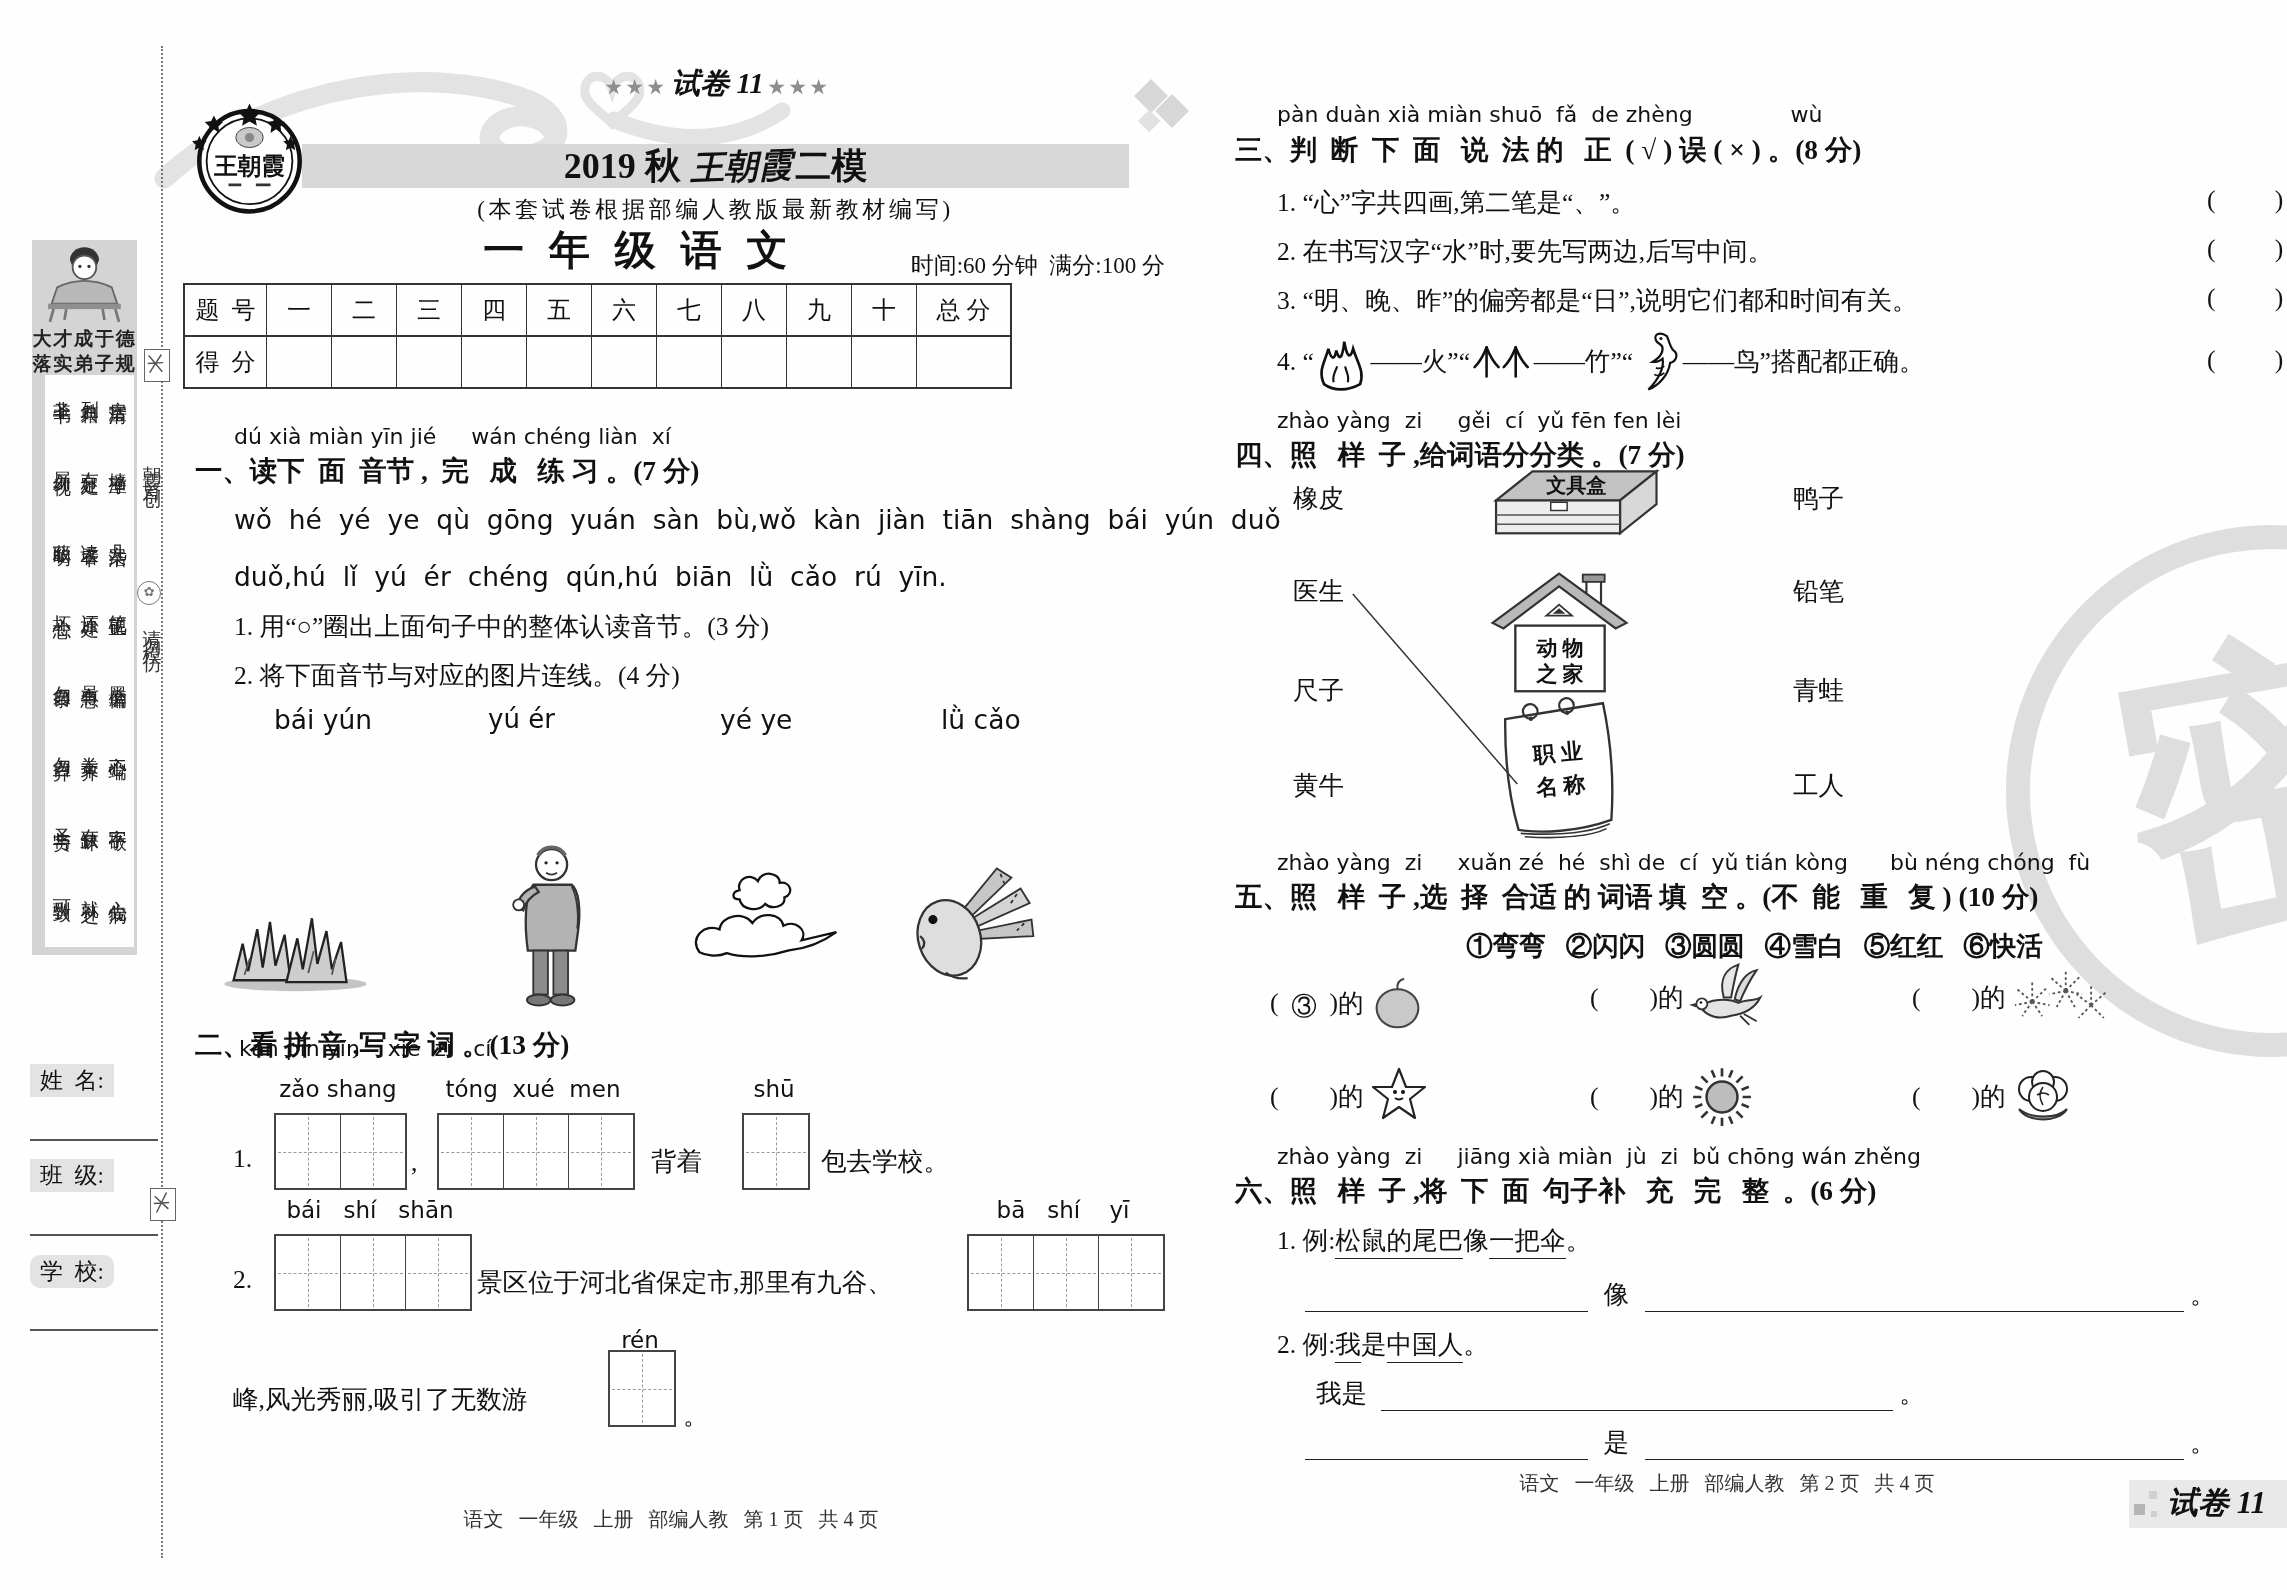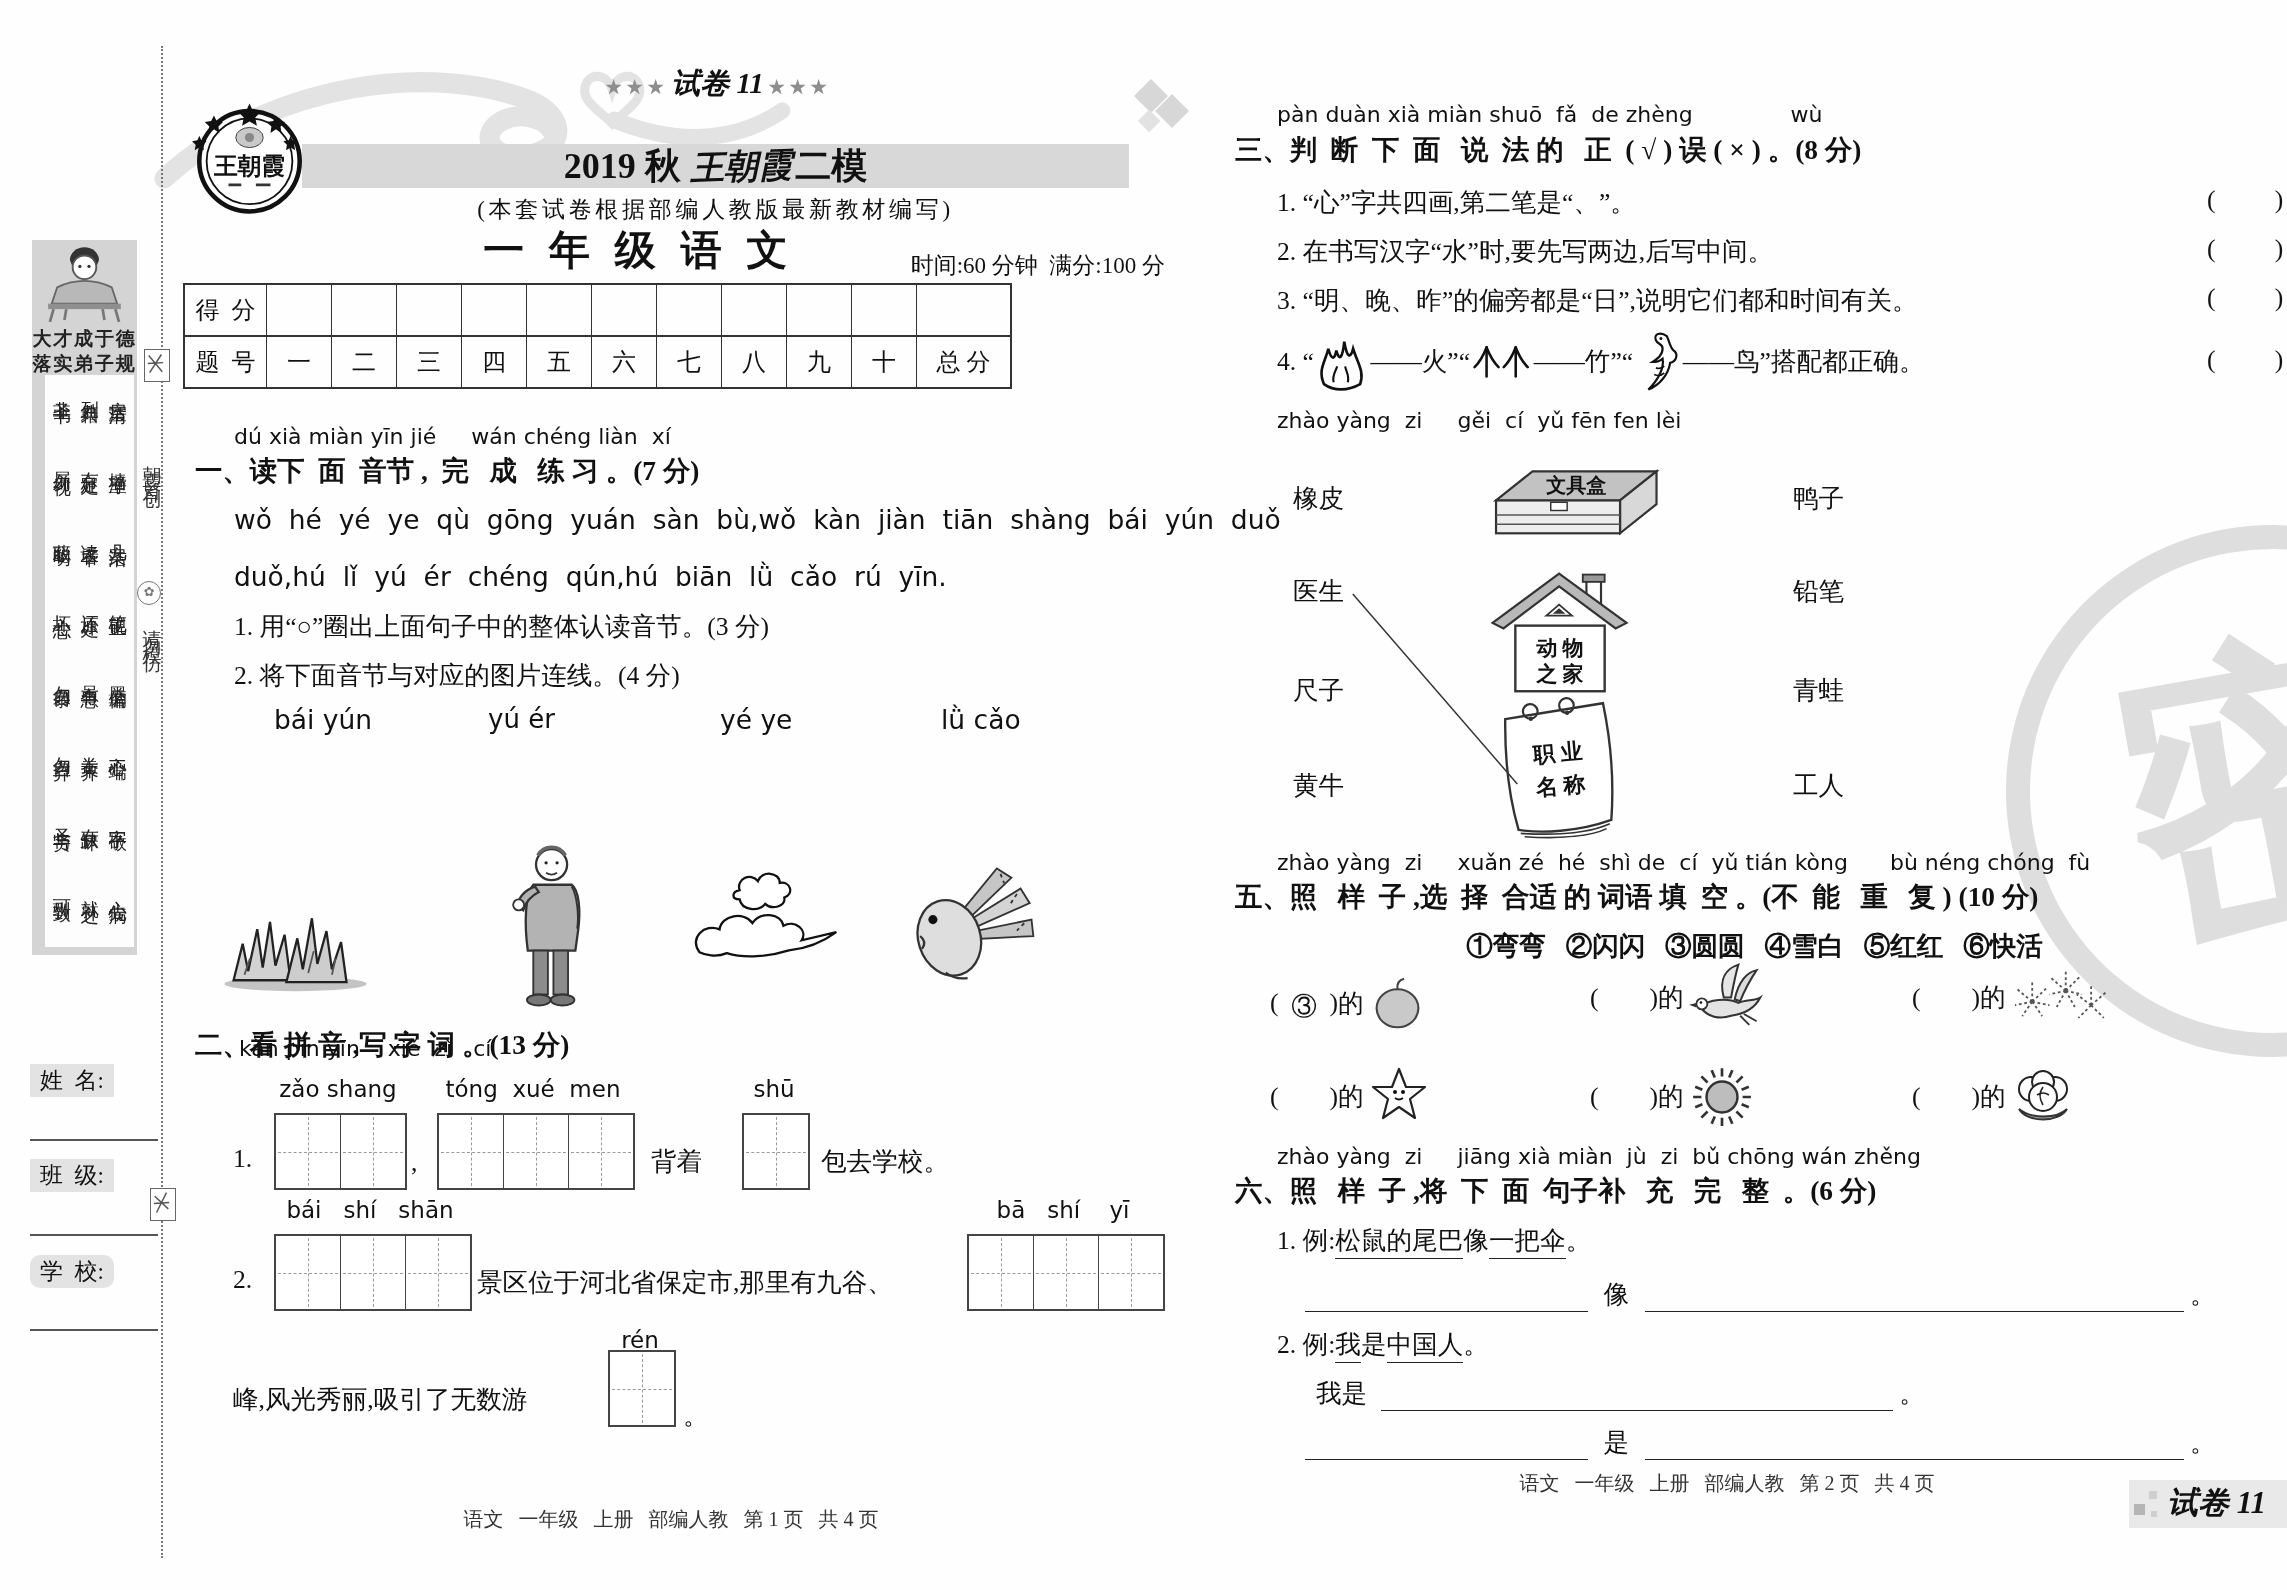--- a/index.html
+++ b/index.html
@@ -163,46 +163,46 @@
     <span style="font-size:34px;font-weight:bold;font-style:italic;display:inline-block;transform:rotate(-2deg);">王朝霞</span>
     <span style="font-size:36px;font-weight:bold;"> 二模</span>
   </div>
   <div class="abs" style="left:302px;top:194px;width:827px;text-align:center;font-size:23px;letter-spacing:3.7px;">(本套试卷根据部编人教版最新教材编写)</div>
   <div class="abs" style="left:365px;top:223px;width:548px;text-align:center;font-size:41px;font-weight:bold;letter-spacing:7.3px;">一 年 级 语 文</div>
   <div class="abs pre" style="left:850px;top:250px;width:315px;text-align:right;font-size:23px;">时间:60 分钟  满分:100 分</div>
 
   <table class="score abs" style="left:183px;top:283px;">
     <tbody>
         <tr>
+      <td style="width:79px;" class="pre">题  号</td>
+      <td style="width:62px;">一</td>
+      <td style="width:62px;">二</td>
+      <td style="width:62px;">三</td>
+      <td style="width:62px;">四</td>
+      <td style="width:62px;">五</td>
+      <td style="width:62px;">六</td>
+      <td style="width:62px;">七</td>
+      <td style="width:62px;">八</td>
+      <td style="width:62px;">九</td>
+      <td style="width:62px;">十</td>
+      <td style="width:91px;" class="pre">总 分</td>
+    </tr>
+    <tr>
       <td class="pre">得  分</td>
       <td></td>
           <td></td>
       <td></td>
           <td></td>
       <td></td>
           <td></td>
       <td></td>
           <td></td>
       <td></td>
           <td></td>
       <td></td>
-    </tr>
-    <tr>
-      <td style="width:79px;" class="pre">题  号</td>
-      <td style="width:62px;">一</td>
-      <td style="width:62px;">二</td>
-      <td style="width:62px;">三</td>
-      <td style="width:62px;">四</td>
-      <td style="width:62px;">五</td>
-      <td style="width:62px;">六</td>
-      <td style="width:62px;">七</td>
-      <td style="width:62px;">八</td>
-      <td style="width:62px;">九</td>
-      <td style="width:62px;">十</td>
-      <td style="width:91px;" class="pre">总 分</td>
     </tr>
   </tbody>
     </table>
 
   <div class="abs py" style="left:234px;top:424px;font-size:22px;">dú xià miàn yīn jié     wán chéng liàn  xí</div>
   <div class="abs h" style="left:195px;top:453px;">一、读下  面  音节 ,  完   成   练 习 。(7 分)</div>
   <div class="abs py" style="left:234px;top:504px;font-size:26.5px;">wǒ  hé  yé  ye  qù  gōng  yuán  sàn  bù,wǒ  kàn  jiàn  tiān  shàng  bái  yún  duǒ</div>
   <div class="abs py" style="left:234px;top:561px;font-size:26.5px;">duǒ,hú  lǐ  yú  ér  chéng  qún,hú  biān  lǜ  cǎo  rú  yīn.</div>
   <div class="abs t" style="left:234px;top:609px;">1. 用“○”圈出上面句子中的整体认读音节。(3 分)</div>
   <div class="abs t" style="left:234px;top:658px;">2. 将下面音节与对应的图片连线。(4 分)</div>
@@ -327,20 +327,21 @@
     <svg width="46" height="68" viewBox="0 0 55 78" style="margin:0 1.8px;">
       <path d="M38,8 C30,2 22,6 25,13 C27,18 33,17 33,23 C33,31 27,35 21,39 C27,39 31,37 33,35 C35,45 29,59 16,72 C29,67 40,54 42,40 C50,38 52,29 46,25 C42,22 41,14 38,8 Z" fill="#fff" stroke="#111" stroke-width="2.6"></path>
       <circle cx="31" cy="11" r="1.8" fill="#111"></circle>
       <path d="M25,46 q6,2 10,-2 M23,54 q7,3 12,-2" fill="none" stroke="#111" stroke-width="2"></path>
     </svg>
     <span>——鸟”搭配都正确。</span>
   </div>
   <div class="abs t bk" style="left:2207px;top:345px;">(       )</div>
 
   <div class="abs py" style="left:1277px;top:408px;font-size:22px;">zhào yàng  zi     gěi  cí  yǔ fēn fen lèi</div>
+  <div class="abs h" style="left:1235px;top:437px;">四、照   样  子 ,给词语分分类 。(7 分)</div>
 
   <div class="abs t" style="left:1293px;top:481px;">橡皮</div>
   <div class="abs t" style="left:1293px;top:574px;">医生</div>
   <div class="abs t" style="left:1293px;top:673px;">尺子</div>
   <div class="abs t" style="left:1293px;top:768px;">黄牛</div>
   <div class="abs t" style="left:1793px;top:481px;">鸭子</div>
   <div class="abs t" style="left:1793px;top:574px;">铅笔</div>
   <div class="abs t" style="left:1793px;top:673px;">青蛙</div>
   <div class="abs t" style="left:1793px;top:768px;">工人</div>
 

